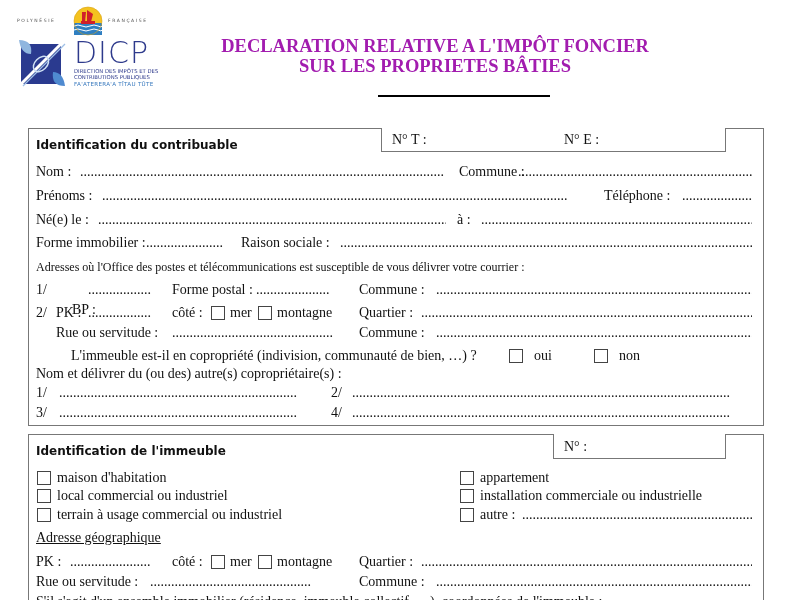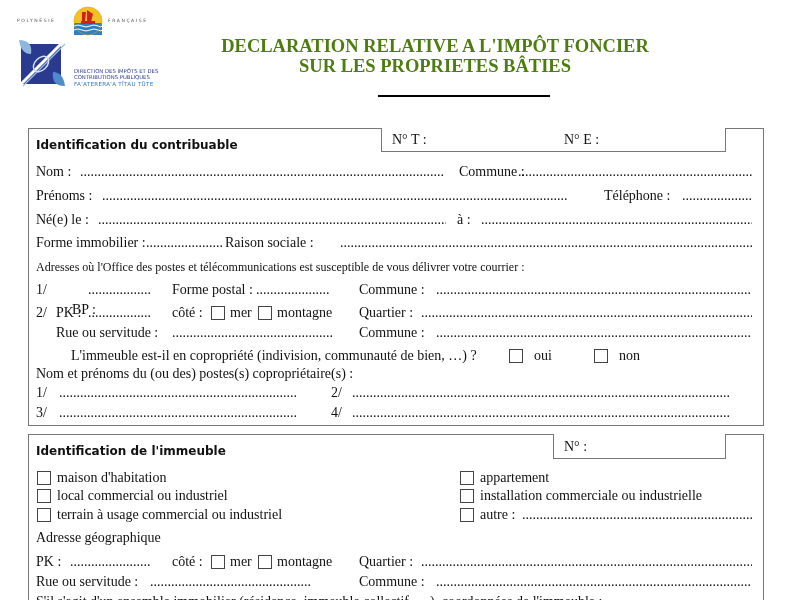--- a/index.html
+++ b/index.html
@@ -12,29 +12,29 @@
 
     
     .logo-wrap { position: absolute; left: 17px; top: 4px; width: 150px; height: 86px; }
     .pf-text { position: absolute; top: 14px; font-family: "DejaVu Sans", sans-serif; font-size: 4.5px; letter-spacing: 1.6px; color: #555; }
     .emblem { position: absolute; left: 56px; top: 2px; width: 30px; height: 30px; }
     .dicp-mark { position: absolute; left: 0; top: 34px; width: 50px; height: 50px; }
     .dicp-text { position: absolute; left: 57px; top: 31px; font-family: "DejaVu Sans", sans-serif; font-size: 30px; letter-spacing: 1px; color: #2e3a8c; font-weight: 300; }
     .dicp-sub { position: absolute; left: 57px; font-family: "DejaVu Sans", sans-serif; font-size: 5.3px; color: #2e3a8c; line-height: 6px; }
     .dicp-tag { position: absolute; left: 57px; top: 77px; font-family: "DejaVu Sans", sans-serif; font-size: 5.6px; color: #3b7bbf; letter-spacing: 0.3px; }
 
-    .title { position: absolute; left: 200px; width: 470px; text-align: center; font-family: "Liberation Serif", serif; font-weight: bold; font-size: 18.5px; line-height: 20px; color: #4d7c0f; }
+    .title { position: absolute; left: 200px; width: 470px; text-align: center; font-family: "Liberation Serif", serif; font-weight: bold; font-size: 18.5px; line-height: 20px; color: #a21caf; }
     .title-rule { position: absolute; left: 378px; top: 95px; width: 172px; height: 2px; background: #000; }
 
     
     .box { position: absolute; border: 1.2px solid #777; background: #fff; }
     .numbox { position: absolute; border: 1.2px solid #777; border-top: none; background: #fff; }
     .cb { display: inline-block; width: 14px; height: 14px; border: 1.2px solid #444; vertical-align: -2px; background: #fff; }
     .dots { letter-spacing: 0; }
-    .underline { }
+    .underline { text-decoration: underline; }
   </style>
 </head>
 <body>
 
 <div class="logo-wrap">
   <span class="pf-text" style="left:0;">POLYNÉSIE</span>
   <svg class="emblem" viewBox="0 0 30 30">
     <circle cx="15" cy="15" r="14" fill="#f4c21f"></circle>
     <rect x="1" y="17" width="28" height="12" fill="#2f7fc1"></rect>
     <path d="M1 20 Q5 18 9 20 T17 20 T25 20 T29 20" stroke="#fff" stroke-width="1" fill="none"></path>
@@ -46,20 +46,21 @@
   </svg>
   <span class="pf-text" style="left:91px;">FRANÇAISE</span>
   <svg class="dicp-mark" viewBox="0 0 50 50">
     <rect x="4" y="6" width="40" height="40" fill="#2a3a8f"></rect>
     <path d="M2 2 Q16 2 14 16 Q4 16 2 2 Z" fill="#8fb6df"></path>
     <path d="M48 48 Q34 48 36 34 Q46 34 48 48 Z" fill="#4f8ad0"></path>
     <line x1="0" y1="50" x2="50" y2="0" stroke="#fff" stroke-width="3"></line>
     <line x1="6" y1="48" x2="48" y2="6" stroke="#9fc0e6" stroke-width="1.2"></line>
     <ellipse cx="24" cy="26" rx="9" ry="6" fill="none" stroke="#cfe0f4" stroke-width="1.5" transform="rotate(-45 24 26)"></ellipse>
   </svg>
+  <span class="dicp-text">DICP</span>
   <span class="dicp-sub" style="top:64px;">DIRECTION DES IMPÔTS ET DES</span>
   <span class="dicp-sub" style="top:70px;">CONTRIBUTIONS PUBLIQUES</span>
   <span class="dicp-tag">FA'ATERERA'A TĪTAU TŪTE</span>
 </div>
 
 <div class="title" style="top:36px;">DECLARATION RELATIVE A L'IMPÔT FONCIER</div>
 <div class="title" style="top:56px;">SUR LES PROPRIETES BÂTIES</div>
 <div class="title-rule"></div>
 
 <div class="box" style="left:28px; top:128px; width:736px; height:298px;"></div>
@@ -80,21 +81,21 @@
 <span class="abs serif" style="left:604px; top:188px;">Téléphone :</span>
 <span class="abs serif dots" style="left:682px; top:188px; width:70px; overflow:hidden;">.....................</span>
 
 <span class="abs serif" style="left:36px; top:212px;">Né(e) le :</span>
 <span class="abs serif dots" style="left:98px; top:212px; width:348px; overflow:hidden;">........................................................................................................</span>
 <span class="abs serif" style="left:457px; top:212px;">à :</span>
 <span class="abs serif dots" style="left:481px; top:212px; width:271px; overflow:hidden;">................................................................................................</span>
 
 <span class="abs serif" style="left:36px; top:235px;">Forme immobilier :</span>
 <span class="abs serif dots" style="left:146px; top:235px; width:82px; overflow:hidden;">......................</span>
-<span class="abs serif" style="left:225px; top:235px;">Raison sociale :</span>
+<span class="abs serif" style="left:241px; top:235px;">Raison sociale :</span>
 <span class="abs serif dots" style="left:340px; top:235px; width:412px; overflow:hidden;">..........................................................................................................................</span>
 
 <span class="abs serif small" style="left:36px; top:259px;">Adresses où l'Office des postes et télécommunications est susceptible de vous délivrer votre courrier :</span>
 
 <span class="abs serif" style="left:36px; top:282px;">1/</span>
 <span class="abs serif" style="left:72px; top:282px;margin-top:20px;">BP :</span>
 <span class="abs serif dots" style="left:88px; top:282px; width:66px; overflow:hidden;">..................</span>
 <span class="abs serif" style="left:172px; top:282px;">Forme postal :</span>
 <span class="abs serif dots" style="left:256px; top:282px; width:78px; overflow:hidden;">.....................</span>
 <span class="abs serif" style="left:359px; top:282px;">Commune :</span>
@@ -115,21 +116,21 @@
 <span class="abs serif dots" style="left:172px; top:325px; width:163px; overflow:hidden;">..............................................</span>
 <span class="abs serif" style="left:359px; top:325px;">Commune :</span>
 <span class="abs serif dots" style="left:436px; top:325px; width:316px; overflow:hidden;">...........................................................................................</span>
 
 <span class="abs serif" style="left:36px; top:348px;margin-left:35px;">L'immeuble est-il en copropriété (indivision, communauté de bien, …) ?</span>
 <span class="abs" style="left:509px; top:347px;"><span class="cb"></span></span>
 <span class="abs serif" style="left:534px; top:348px;">oui</span>
 <span class="abs" style="left:594px; top:347px;"><span class="cb"></span></span>
 <span class="abs serif" style="left:619px; top:348px;">non</span>
 
-<span class="abs serif" style="left:36px; top:366px;">Nom et prénoms du (ou des) postes(s) copropriétaire(s) :</span>
+<span class="abs serif" style="left:36px; top:366px;">Nom et délivrer du (ou des) autre(s) copropriétaire(s) :</span>
 
 <span class="abs serif" style="left:36px; top:385px;">1/</span>
 <span class="abs serif dots" style="left:59px; top:385px; width:244px; overflow:hidden;">....................................................................</span>
 <span class="abs serif" style="left:331px; top:385px;">2/</span>
 <span class="abs serif dots" style="left:352px; top:385px; width:400px; overflow:hidden;">............................................................................................................</span>
 
 <span class="abs serif" style="left:36px; top:405px;">3/</span>
 <span class="abs serif dots" style="left:59px; top:405px; width:244px; overflow:hidden;">....................................................................</span>
 <span class="abs serif" style="left:331px; top:405px;">4/</span>
 <span class="abs serif dots" style="left:352px; top:405px; width:400px; overflow:hidden;">............................................................................................................</span>

